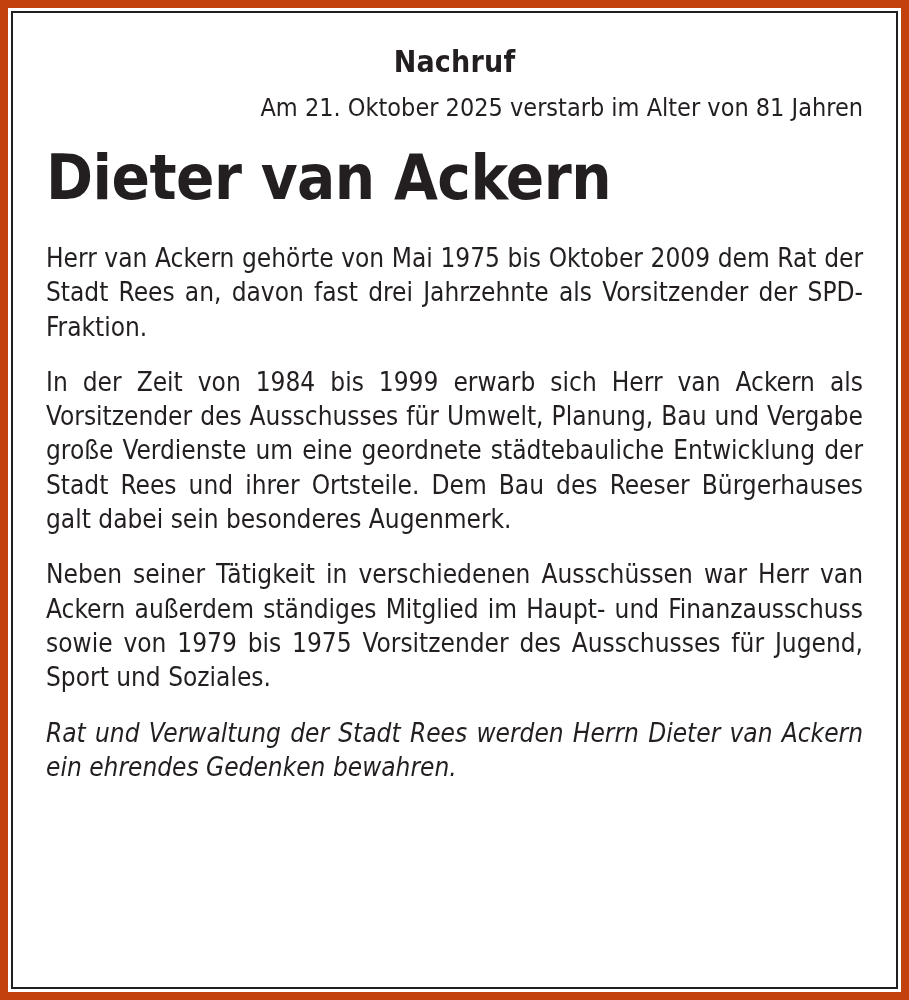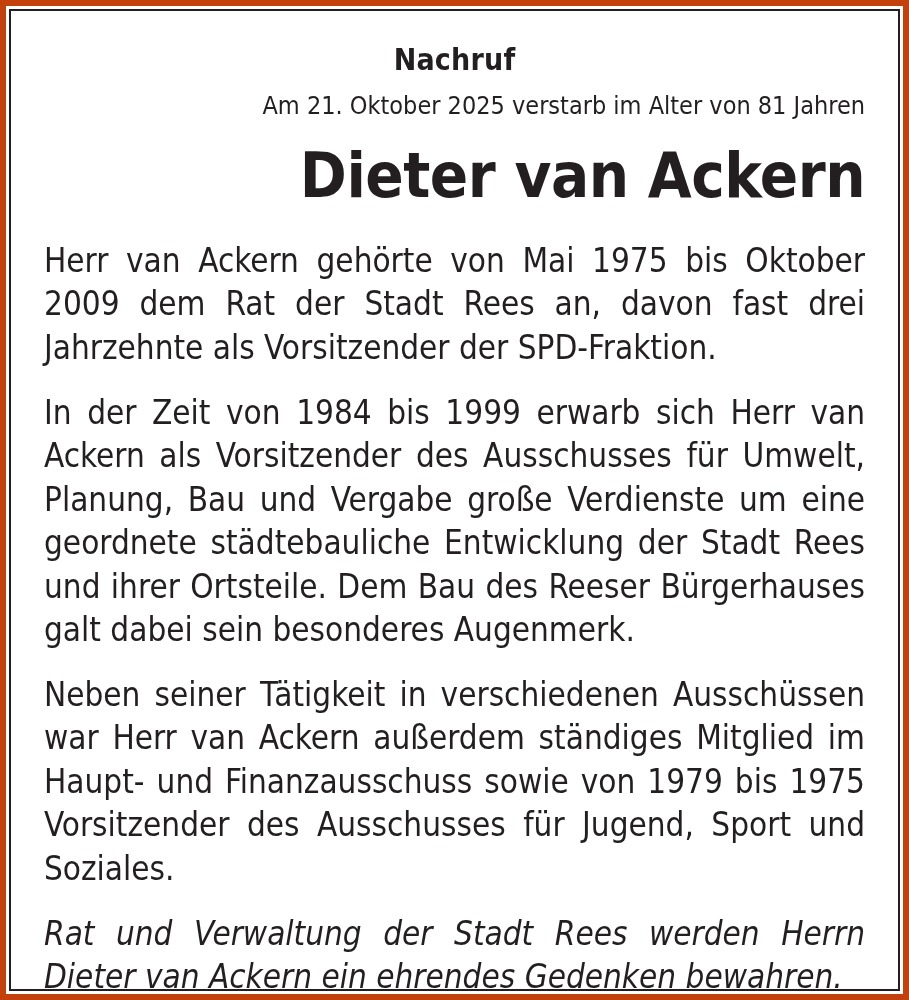--- a/index.html
+++ b/index.html
@@ -13,21 +13,21 @@
     overflow: hidden;
     font-family: "Liberation Sans Narrow", "DejaVu Sans Condensed", "Liberation Sans", sans-serif;
   }
 
   
   .notice {
     box-sizing: border-box;
     width: 909px;
     height: 1000px;
     background: #ffffff;
-    border: 6px solid #c2410c;   
+    border: 8px solid #c2410c;   
     padding: 3px;                  
   }
   
   .notice-inner {
     box-sizing: border-box;
     width: 100%;
     height: 100%;
     border: 2px solid #231f20;
     background: #ffffff;
     padding: 26px 33px 20px 33px;
@@ -54,38 +54,38 @@
 
   .subtitle {
     text-align: right;
     font-size: 25px;
     line-height: 1.15;
     font-stretch: condensed;
     margin: 16px 0 0 0;
   }
 
   .deceased-name {
-    text-align: right;
+    text-align: left;
     font-weight: bold;
     font-size: 63px;
     line-height: 1.05;
     letter-spacing: -0.5px;
     font-stretch: condensed;
     margin: 22px 0 0 0;
     white-space: nowrap;
   }
 
   
   .body-block {
     margin-top: 30px;
   }
   .para {
     text-align: justify;
     text-justify: inter-word;
-    font-size: 33px;
+    font-size: 26px;
     line-height: 1.32;
     font-stretch: condensed;
     margin: 0 0 21px 0;
     hyphens: manual;
   }
   .para:last-child {
     margin-bottom: 0;
     font-style: italic;
   }
 

